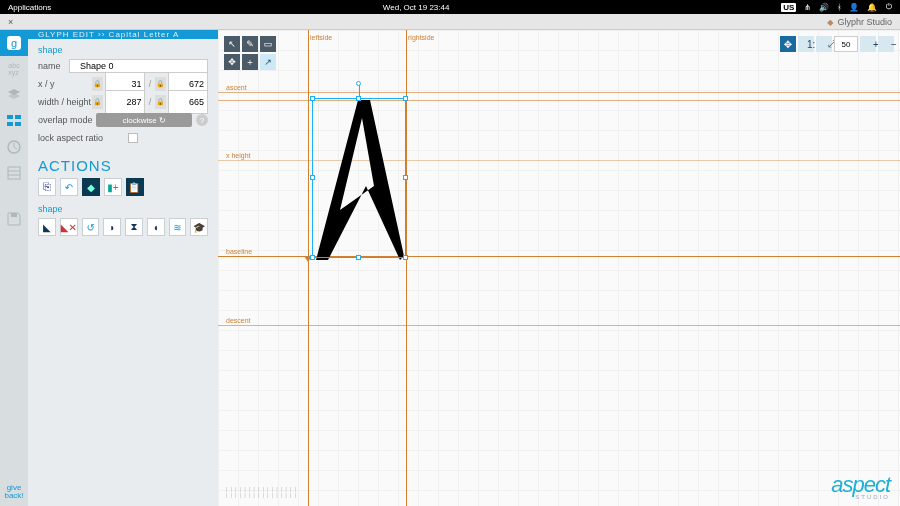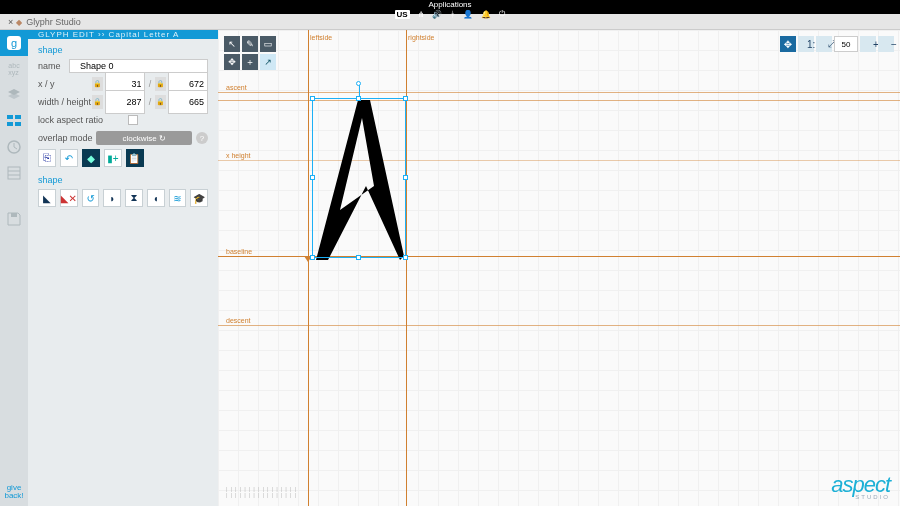--- a/index.html
+++ b/index.html
@@ -1,29 +1,29 @@
 <!DOCTYPE html>
 <html><head>
 <meta charset="utf-8">
 <style>
 * { box-sizing: border-box; margin: 0; padding: 0; font-family: Arial, Helvetica, sans-serif; }
 html, body { width: 900px; height: 506px; overflow: hidden; background: #fff; }
 
 
-.osbar { height: 14px; background: #000; color: #fff; font-size: 8px; display: flex; align-items: center; padding: 0 8px; flex-direction: column; }
+.osbar { height: 14px; background: #000; color: #fff; font-size: 8px; display: flex; align-items: center; padding: 0 8px; }
 .osbar .left { flex: 0 0 auto; }
 .osbar .center { flex: 1; text-align: center; }
 .osbar .right { flex: 0 0 auto; display: flex; gap: 8px; align-items: center; }
 .osbar .right span { font-size: 8px; }
 .osbar .badge { background: #fff; color: #000; padding: 0 2px; border-radius: 1px; font-weight: bold; }
 
 
 .titlebar { height: 16px; background: #e6e6e6; border-bottom: 1px solid #ccc; display: flex; align-items: center; padding: 0 8px; font-size: 9px; color: #555; }
 .titlebar .close { width: 8px; }
-.titlebar .title { flex: 1; text-align: left; color: #666; }
+.titlebar .title { flex: 1; text-align: right; color: #666; }
 .titlebar .diamond { color: #b86; margin-right: 4px; font-size: 8px; }
 
 
 .app { display: flex; height: calc(506px - 30px); }
 
 
 .rail { width: 28px; background: #d8dde0; display: flex; flex-direction: column; align-items: center; padding-top: 0; }
 .rail .railbtn { width: 28px; height: 26px; display: flex; align-items: center; justify-content: center; color: #aeb8bc; font-size: 14px; cursor: pointer; }
 .rail .railbtn.active { background: #1299d6; color: #fff; }
 .rail .railbtn svg { width: 16px; height: 16px; }
@@ -103,20 +103,21 @@
 
 
 .logo { position: absolute; right: 10px; bottom: 6px; font-size: 22px; color: #1cb0d6; font-weight: 300; font-style: italic; letter-spacing: -1px; }
 .logo .sub { font-size: 6px; color: #9ab; display: block; text-align: right; font-style: normal; letter-spacing: 2px; margin-top: -4px; }
 </style>
 </head>
 <body>
 
 <div class="osbar">
   <div class="left">Applications</div>
+  <div class="center">Wed, Oct 19   23:44</div>
   <div class="right">
     <span class="badge">US</span>
     <span>⋔</span>
     <span>🔊</span>
     <span>ᚼ</span>
     <span>👤</span>
     <span>🔔</span>
     <span>⏻</span>
   </div>
 </div>
@@ -192,29 +193,30 @@
     </div>
     <div class="row">
       <div class="lbl">width  /  height</div>
       <span class="lock">🔒</span>
       <input class="num" value="287" style="">
       <span class="slash">/</span>
       <span class="lock">🔒</span>
       <input class="num" value="665" style="">
     </div>
     <div class="row">
-      <div class="lbl" style="width:90px;">lock aspect ratio</div>
-      <div class="chk"></div>
-    </div>
-    <div class="row">
       <div class="lbl">overlap mode</div>
       <div class="overlapbtn">clockwise  ↻</div>
       <div class="help">?</div>
     </div>
-
+    <div class="row">
+      <div class="lbl" style="width:90px;">lock aspect ratio</div>
+      <div class="chk"></div>
+    </div>
+
+    <div class="actions-title">ACTIONS</div>
     <div class="btnrow">
       <div class="iconbtn">⎘</div>
       <div class="iconbtn" style="color:#1299d6;">↶</div>
       <div class="iconbtn dark">◆</div>
       <div class="iconbtn teal">▮+</div>
       <div class="iconbtn dark">📋</div>
     </div>
     <h3>shape</h3>
     <div class="btnrow">
       <div class="iconbtn nav">◣</div>

